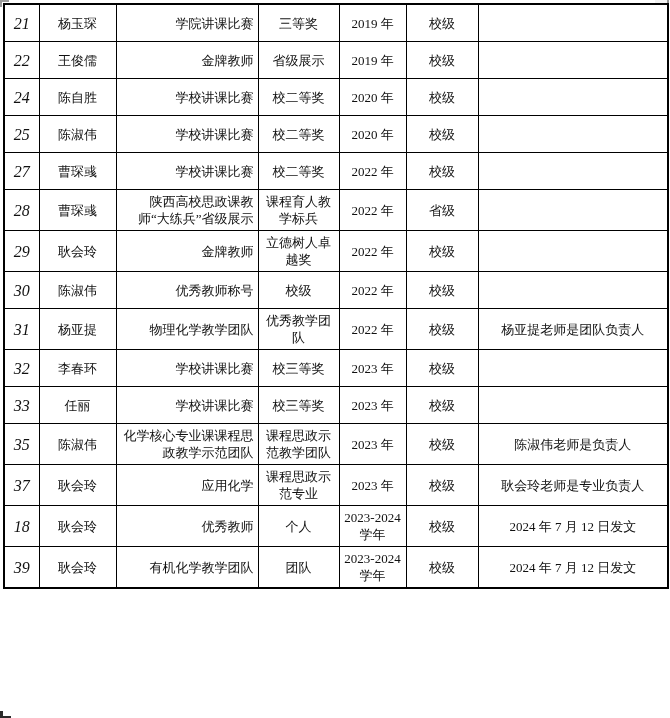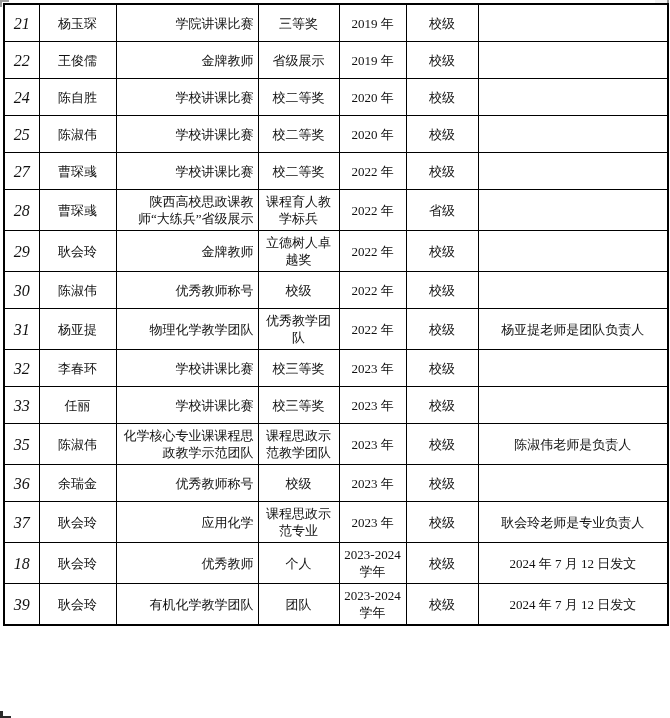--- a/index.html
+++ b/index.html
@@ -188,29 +188,20 @@
       <tr>
     <td class="cell-num">35</td>
     <td class="cell-name">陈淑伟</td>
     <td class="cell-competition">化学核心专业课课程思政教学示范团队</td>
     <td class="cell-award">课程思政示范教学团队</td>
     <td class="cell-year">2023 年</td>
     <td class="cell-level">校级</td>
     <td class="cell-note">陈淑伟老师是负责人</td>
   </tr>
       <tr>
-    <td class="cell-num">36</td>
-    <td class="cell-name">余瑞金</td>
-    <td class="cell-competition">优秀教师称号</td>
-    <td class="cell-award">校级</td>
-    <td class="cell-year">2023 年</td>
-    <td class="cell-level">校级</td>
-    <td class="cell-note"></td>
-  </tr>
-      <tr>
     <td class="cell-num">37</td>
     <td class="cell-name">耿会玲</td>
     <td class="cell-competition">应用化学</td>
     <td class="cell-award">课程思政示范专业</td>
     <td class="cell-year">2023 年</td>
     <td class="cell-level">校级</td>
     <td class="cell-note">耿会玲老师是专业负责人</td>
   </tr>
       <tr>
     <td class="cell-num">18</td>

